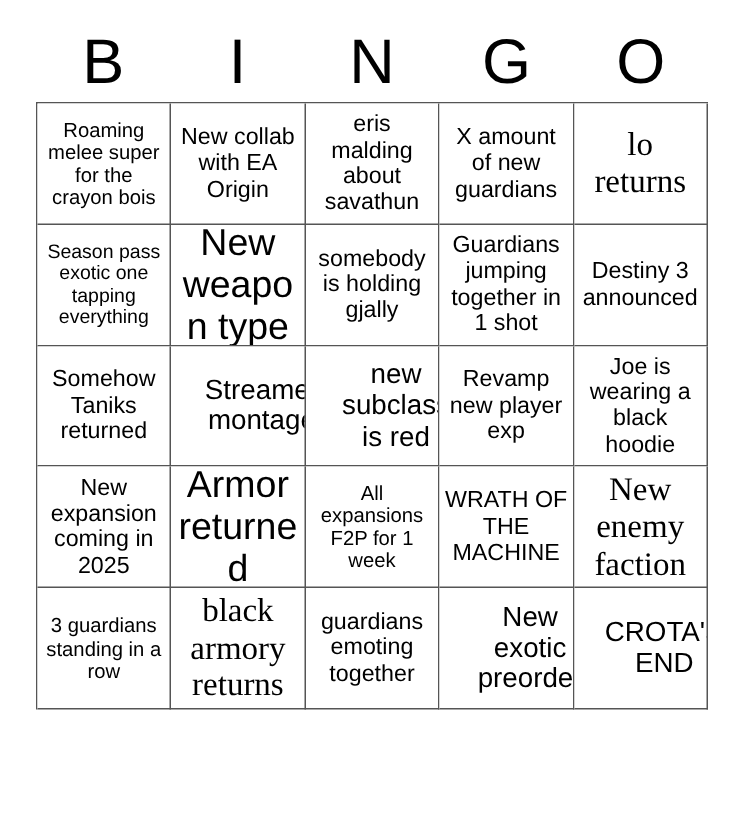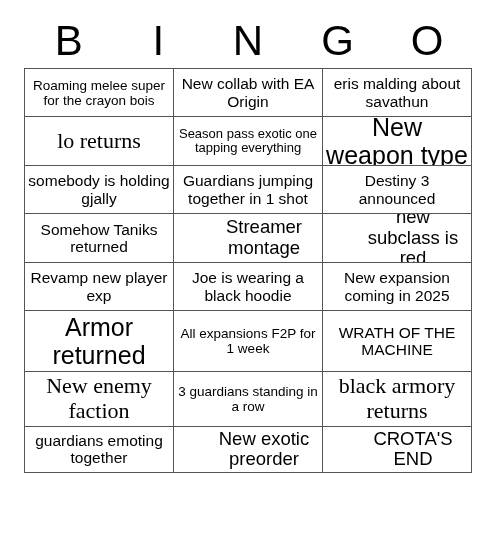--- a/index.html
+++ b/index.html
@@ -44,21 +44,21 @@
   }
 
   
   #bingo-grid {
     position: absolute;
     left: 24px;
     top: 68px;
     width: 448px;
     height: 405px;
     display: grid;
-    grid-template-columns: repeat(3, 1fr);
+    grid-template-columns: repeat(5, 1fr);
     grid-template-rows: repeat(5, 1fr);
     border-top: 1px solid #555555;
     border-left: 1px solid #555555;
     box-sizing: border-box;
     background: #ffffff;
   }
 
   .bingo-cell {
     border-right: 1px solid #555555;
     border-bottom: 1px solid #555555;
@@ -102,20 +102,23 @@
 
   <div id="bingo-grid">
       <div class="bingo-cell">
         <span class="cell-text fs-sm">Roaming melee super for the crayon bois</span>
       </div>
       <div class="bingo-cell">
         <span class="cell-text fs-md">New collab with EA Origin</span>
       </div>
       <div class="bingo-cell">
         <span class="cell-text fs-md">eris malding about savathun</span>
+      </div>
+      <div class="bingo-cell">
+        <span class="cell-text fs-md">X amount of new guardians</span>
       </div>
       <div class="bingo-cell">
         <span class="cell-text fs-xl">lo returns</span>
       </div>
       <div class="bingo-cell">
         <span class="cell-text fs-xs">Season pass exotic one tapping everything</span>
       </div>
       <div class="bingo-cell">
         <span class="cell-text fs-xxl">New weapon type</span>
       </div>

